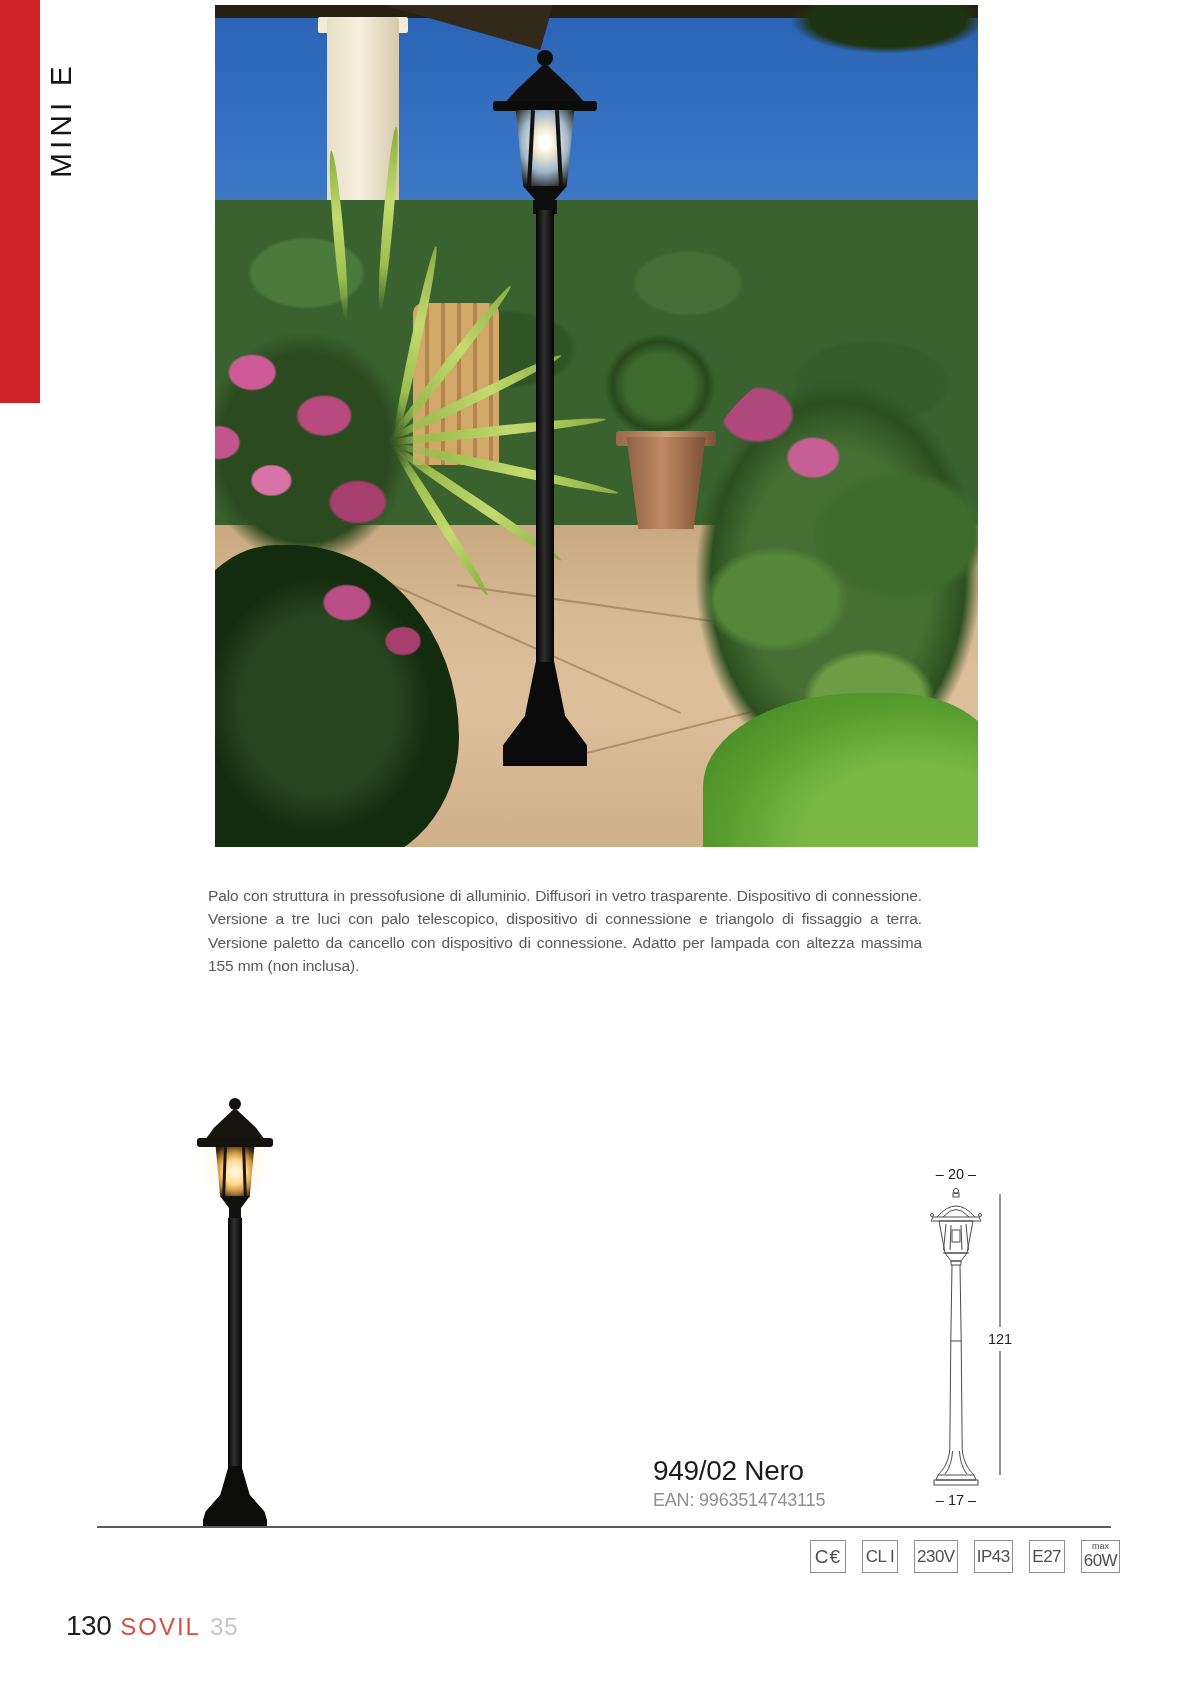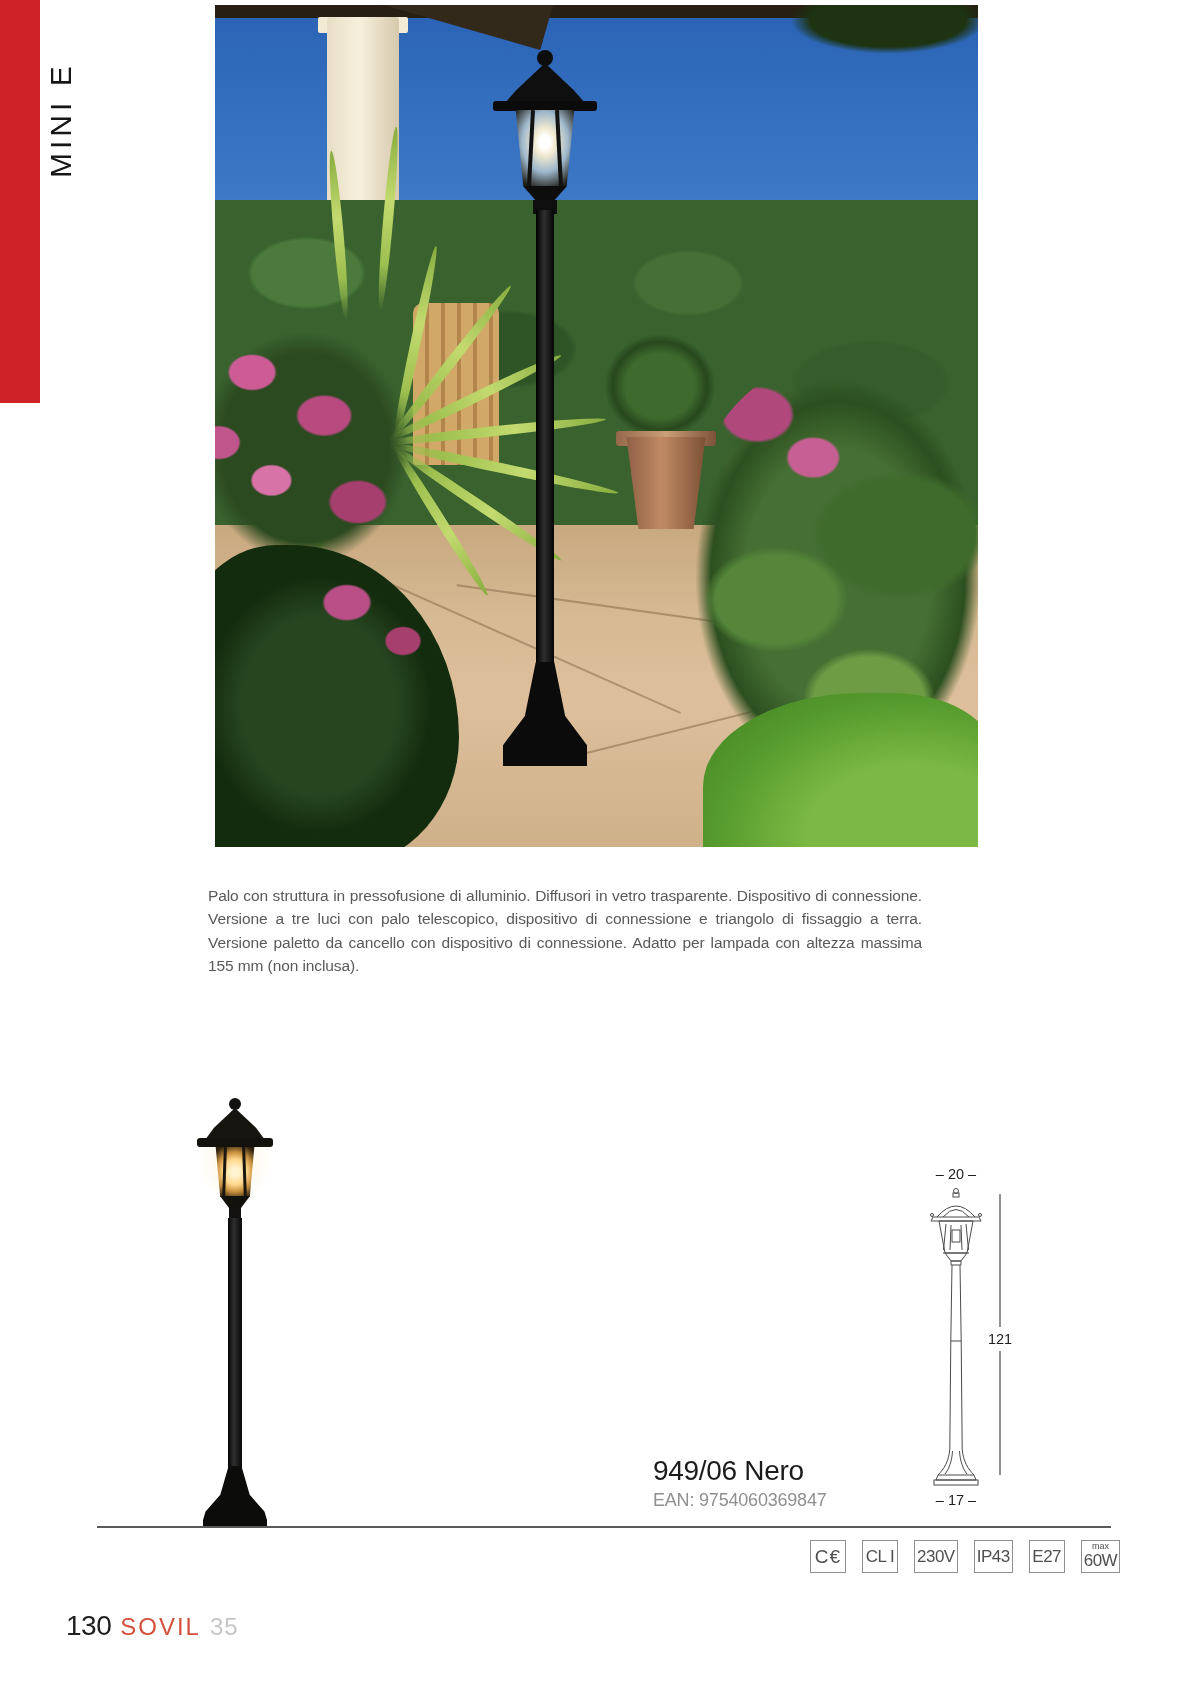--- a/index.html
+++ b/index.html
@@ -211,22 +211,22 @@
     <div class="pp-brim"></div>
     <div class="pp-glass"></div>
     <div class="pp-bar1"></div>
     <div class="pp-bar2"></div>
     <div class="pp-skirt"></div>
     <div class="pp-stem"></div>
     <div class="pp-pole"></div>
     <div class="pp-base"></div>
   </div>
 
-  <div class="product-code">949/06 Nero</div>
-  <div class="product-ean">EAN: 9754060369847</div>
+  <div class="product-code">949/02 Nero</div>
+  <div class="product-ean">EAN: 9963514743115</div>
 
   <div class="tech-drawing">
     <svg width="132" height="360" viewBox="0 0 132 360">
       <text x="63" y="21" text-anchor="middle">– 20 –</text>
       <g stroke="#4b4b4b" stroke-width="1" fill="none">
         <circle cx="63" cy="33" r="2.5"></circle>
         <rect x="60" y="35" width="6" height="4"></rect>
         <path d="M44 59 Q63 37 82 59"></path>
         <path d="M50 59 Q63 44 76 59"></path>
         <circle cx="39" cy="57" r="1.5"></circle>

